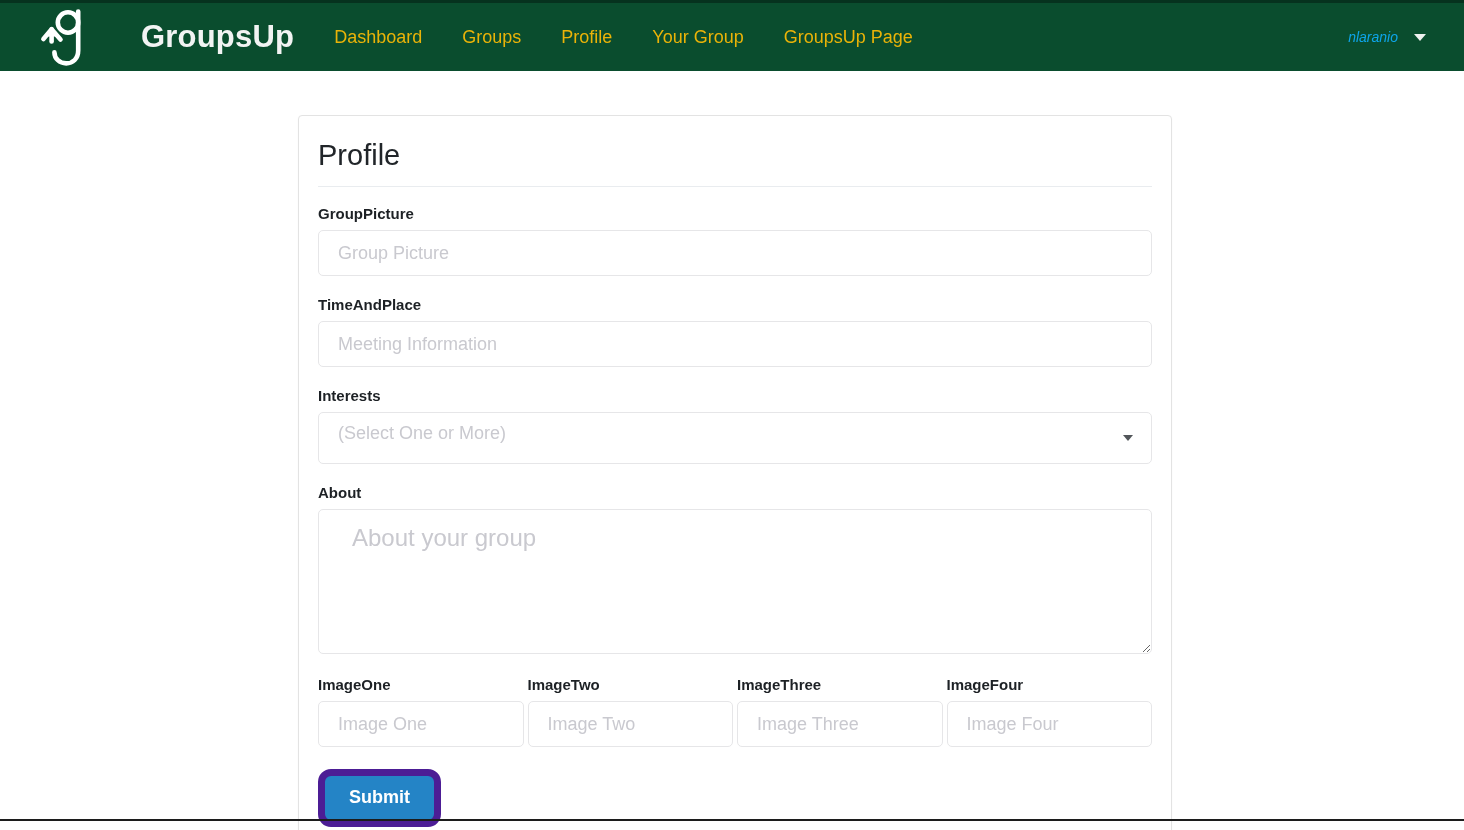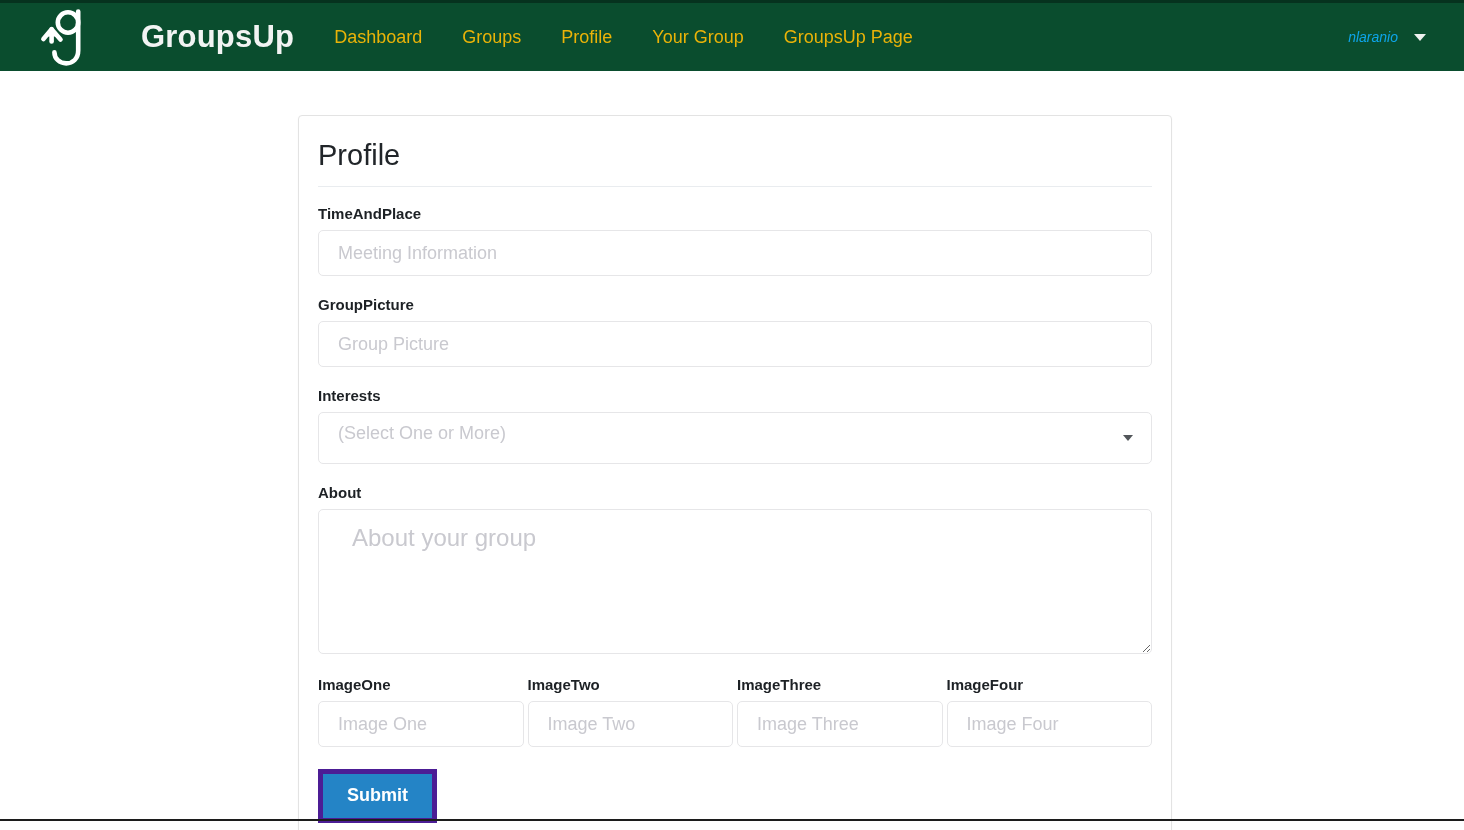--- a/index.html
+++ b/index.html
@@ -196,22 +196,22 @@
   }
   .image-col { flex: 1 1 0; min-width: 0; }
   .image-col .text-input { height: 46px; }
 
   .submit-btn {
     background: #2484c6;
     color: #ffffff;
     font-size: 18px;
     font-weight: bold;
     font-family: "Liberation Sans", sans-serif;
-    border: 5px solid #4c1d95;
-    border-radius: 0;
+    border: 7px solid #4c1d95;
+    border-radius: 13px;
     padding: 11px 24px;
     cursor: pointer;
     line-height: 1.2;
   }
 
   .bottom-rule {
     position: absolute;
     left: 0;
     top: 819px;
     width: 1464px;
@@ -253,27 +253,27 @@
 
 </div>
 
 <div class="page">
   <div class="card">
 
     <h1 class="card-title">Profile</h1>
     <hr class="title-rule">
 
     <div class="field-group">
+      <label class="field-label">GroupPicture</label>
+      <input class="text-input" type="text" placeholder="Group Picture" style="">
+    </div>
+
+    <div class="field-group">
       <label class="field-label">TimeAndPlace</label>
       <input class="text-input" type="text" placeholder="Meeting Information" style="">
-    </div>
-
-    <div class="field-group">
-      <label class="field-label">GroupPicture</label>
-      <input class="text-input" type="text" placeholder="Group Picture" style="">
     </div>
 
     <div class="field-group">
       <label class="field-label">Interests</label>
       <div class="select-wrap">
         <div class="select-input">
           <span>(Select One or More)</span>
         </div>
         <span class="select-caret"></span>
       </div>

